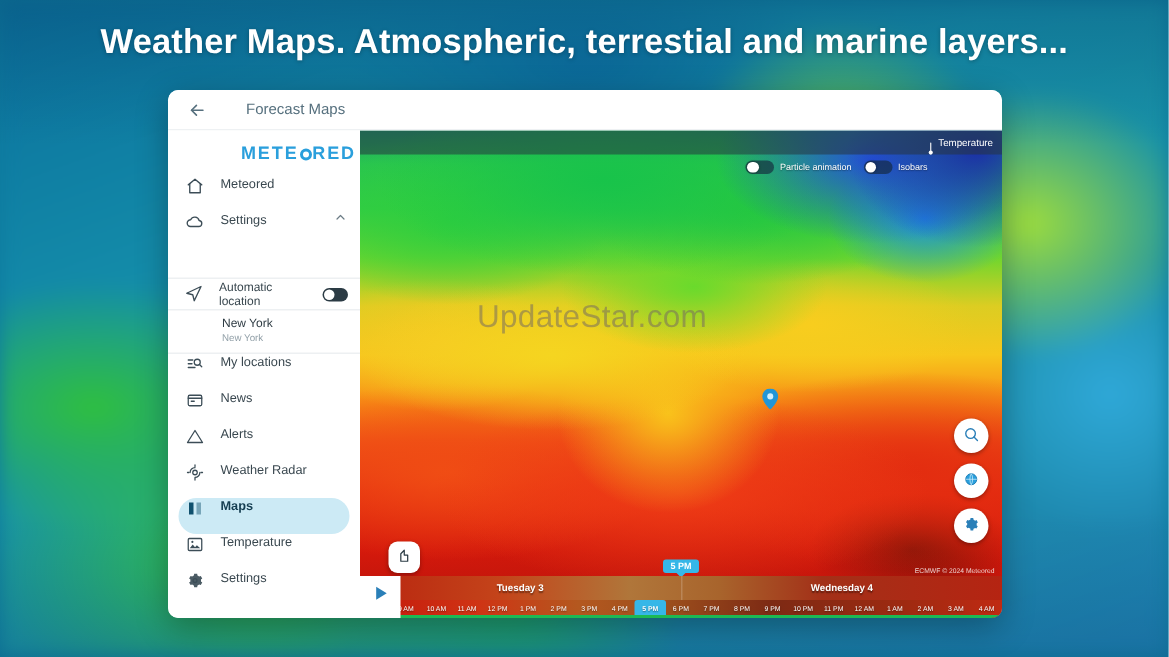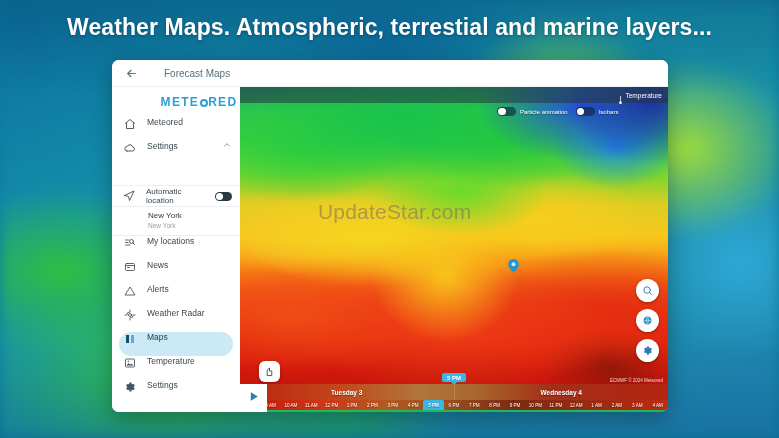--- a/index.html
+++ b/index.html
@@ -70,21 +70,21 @@
     border-radius:50%; margin:0 .5px; position:relative; top:1px;
   }
   .navitem {
     height:24px; display:flex; align-items:flex-start; padding-left:11px;
     gap:11px; cursor:pointer; position:relative;
   }
   .navitem .ico { width:13px; height:13px; flex:none; display:flex; align-items:center; justify-content:center; color:#3c4d57; }
   .navitem .lbl { font-size:8.5px; color:#39474f; }
   .navitem.sel { background:#cceaf5; border-radius:13px; margin:0 7px; padding-left:4px; }
   .navitem.sel .ico { color:#10516e; }
-  .navitem.sel .lbl { color:#143d51; }
+  .navitem.sel .lbl { color:#143d51;font-weight:bold; }
   .navitem .chev { margin-left:auto; margin-right:9px; color:#6b7b85; font-size:7px; }
 
   .subrow {
     height:22px; display:flex; align-items:center; padding-left:11px; gap:11px;
     border-top:1px solid #edf0f2; border-bottom:1px solid #edf0f2;margin-top:20px;
   }
   .subrow .lbl { font-size:8px; color:#39474f; }
   .toggle {
     margin-left:auto; margin-right:8px; width:17px; height:9px; border-radius:5px;
     background:#2b3b44; position:relative; cursor:pointer; flex:none;

